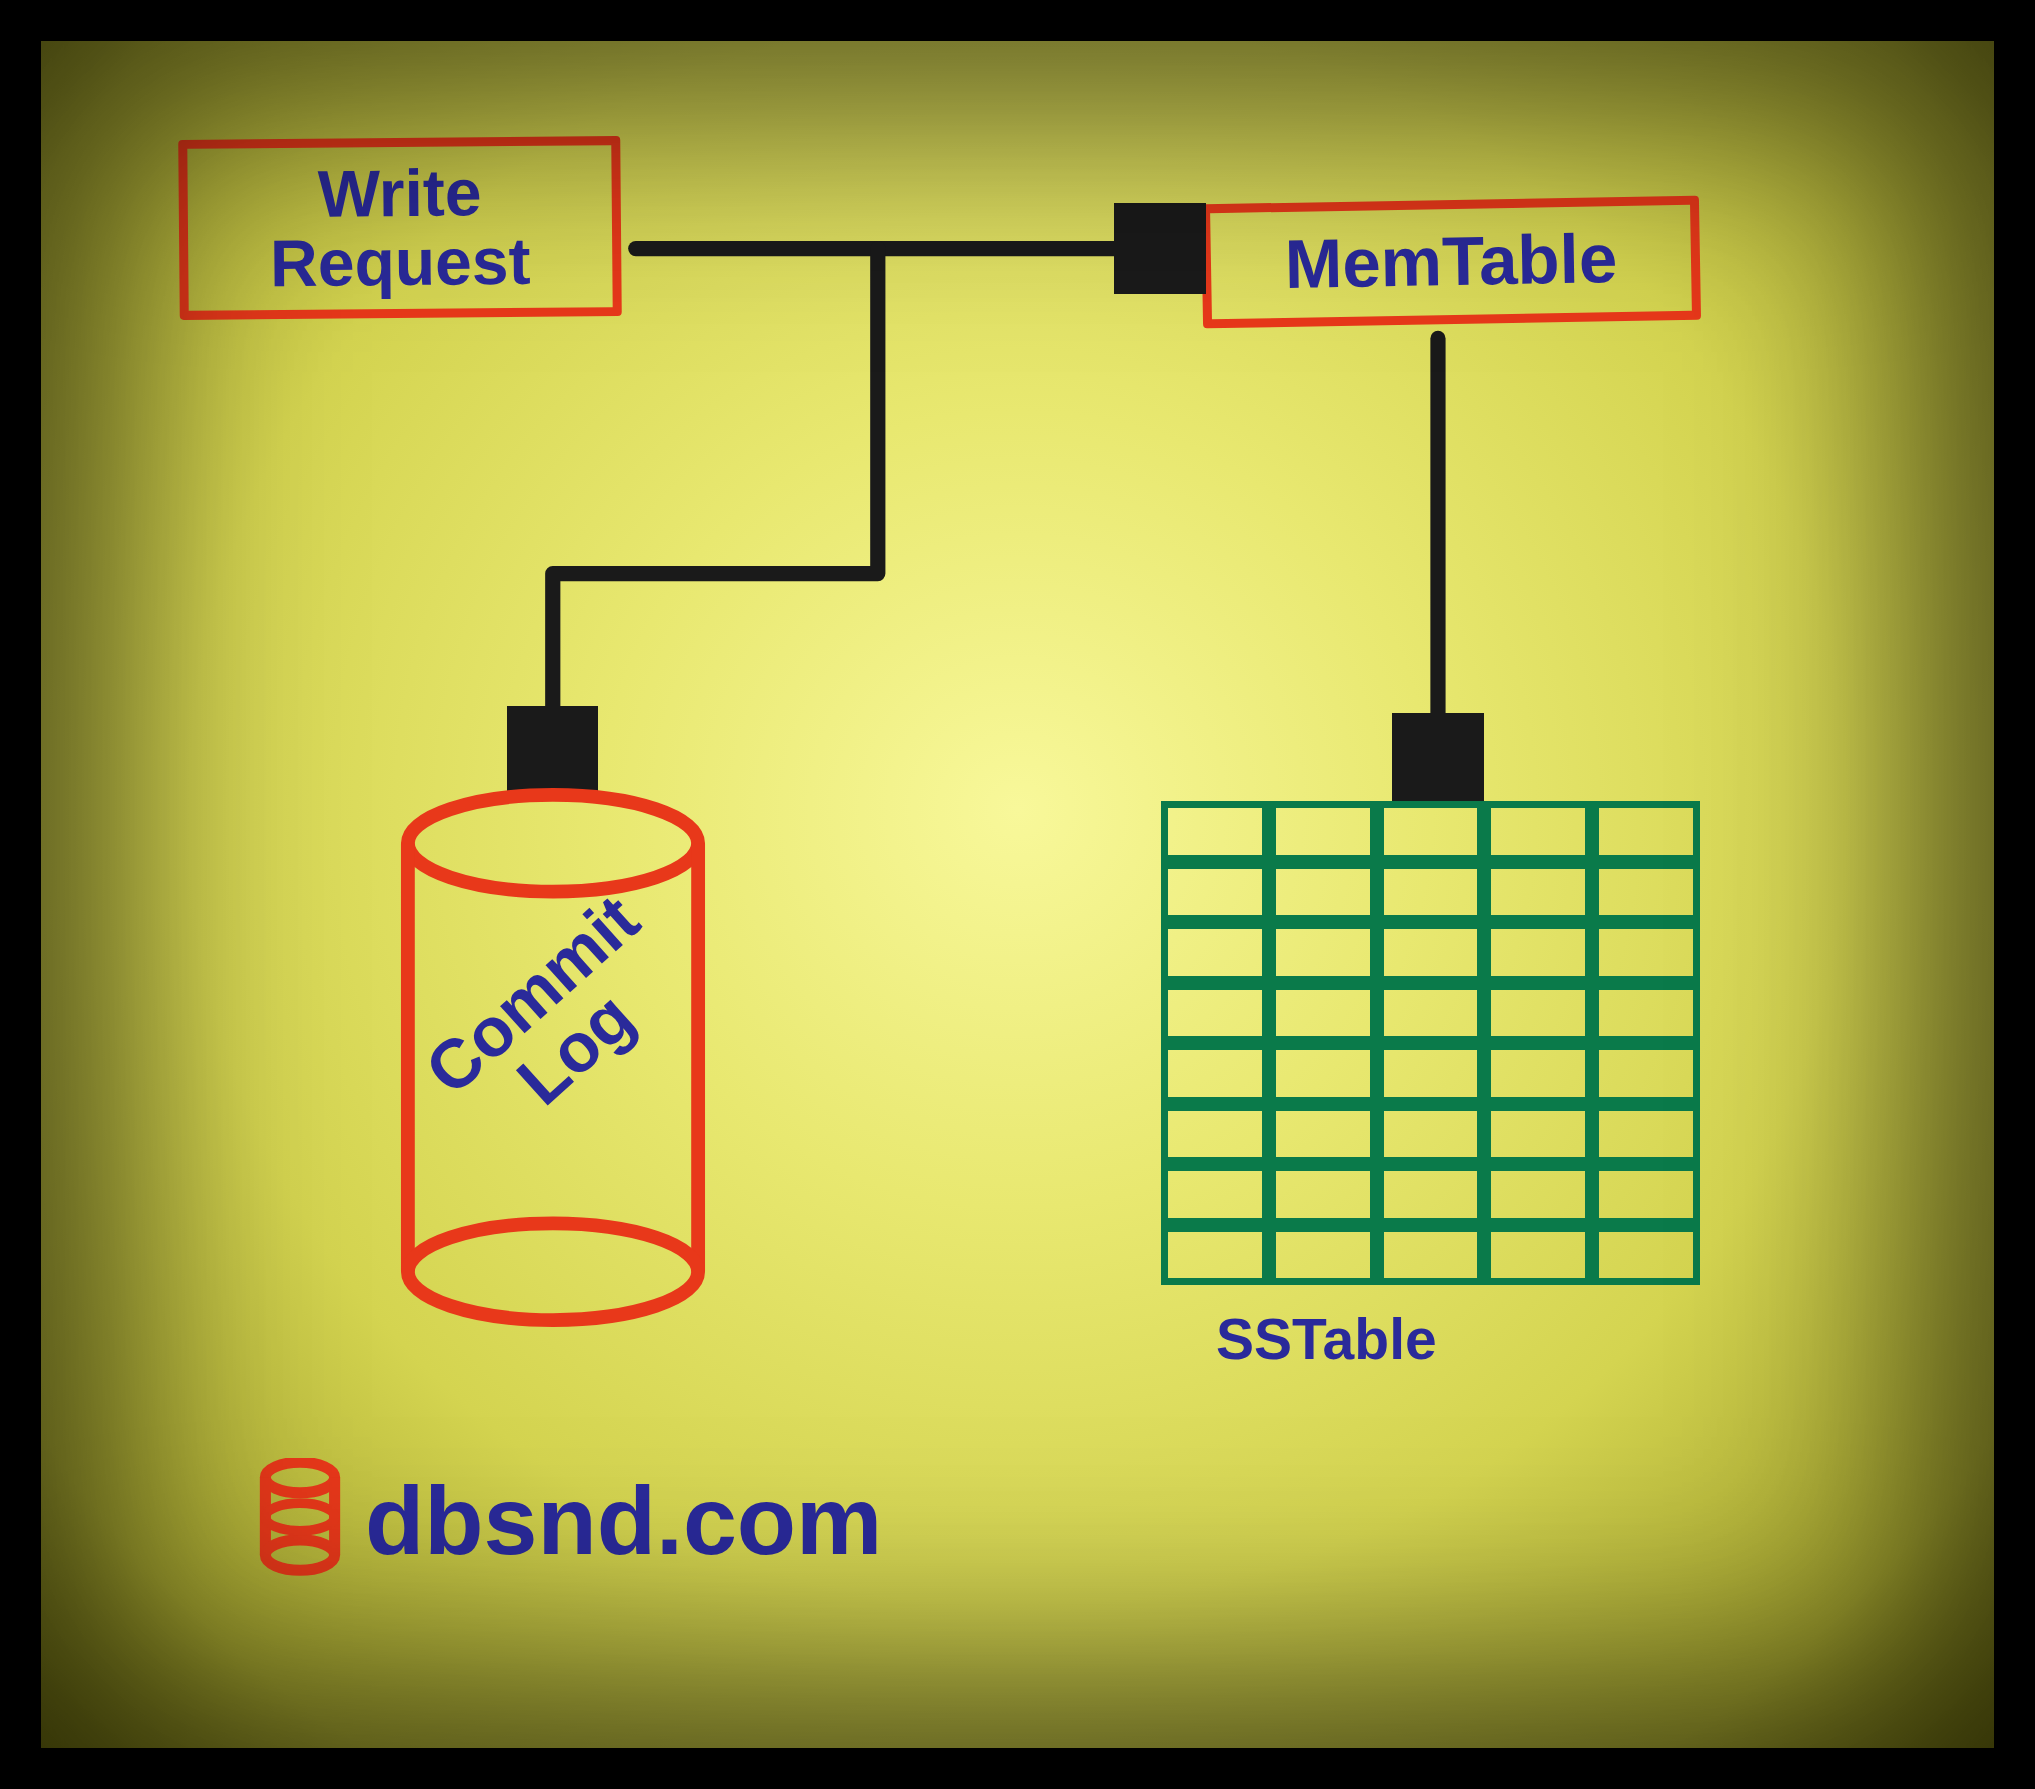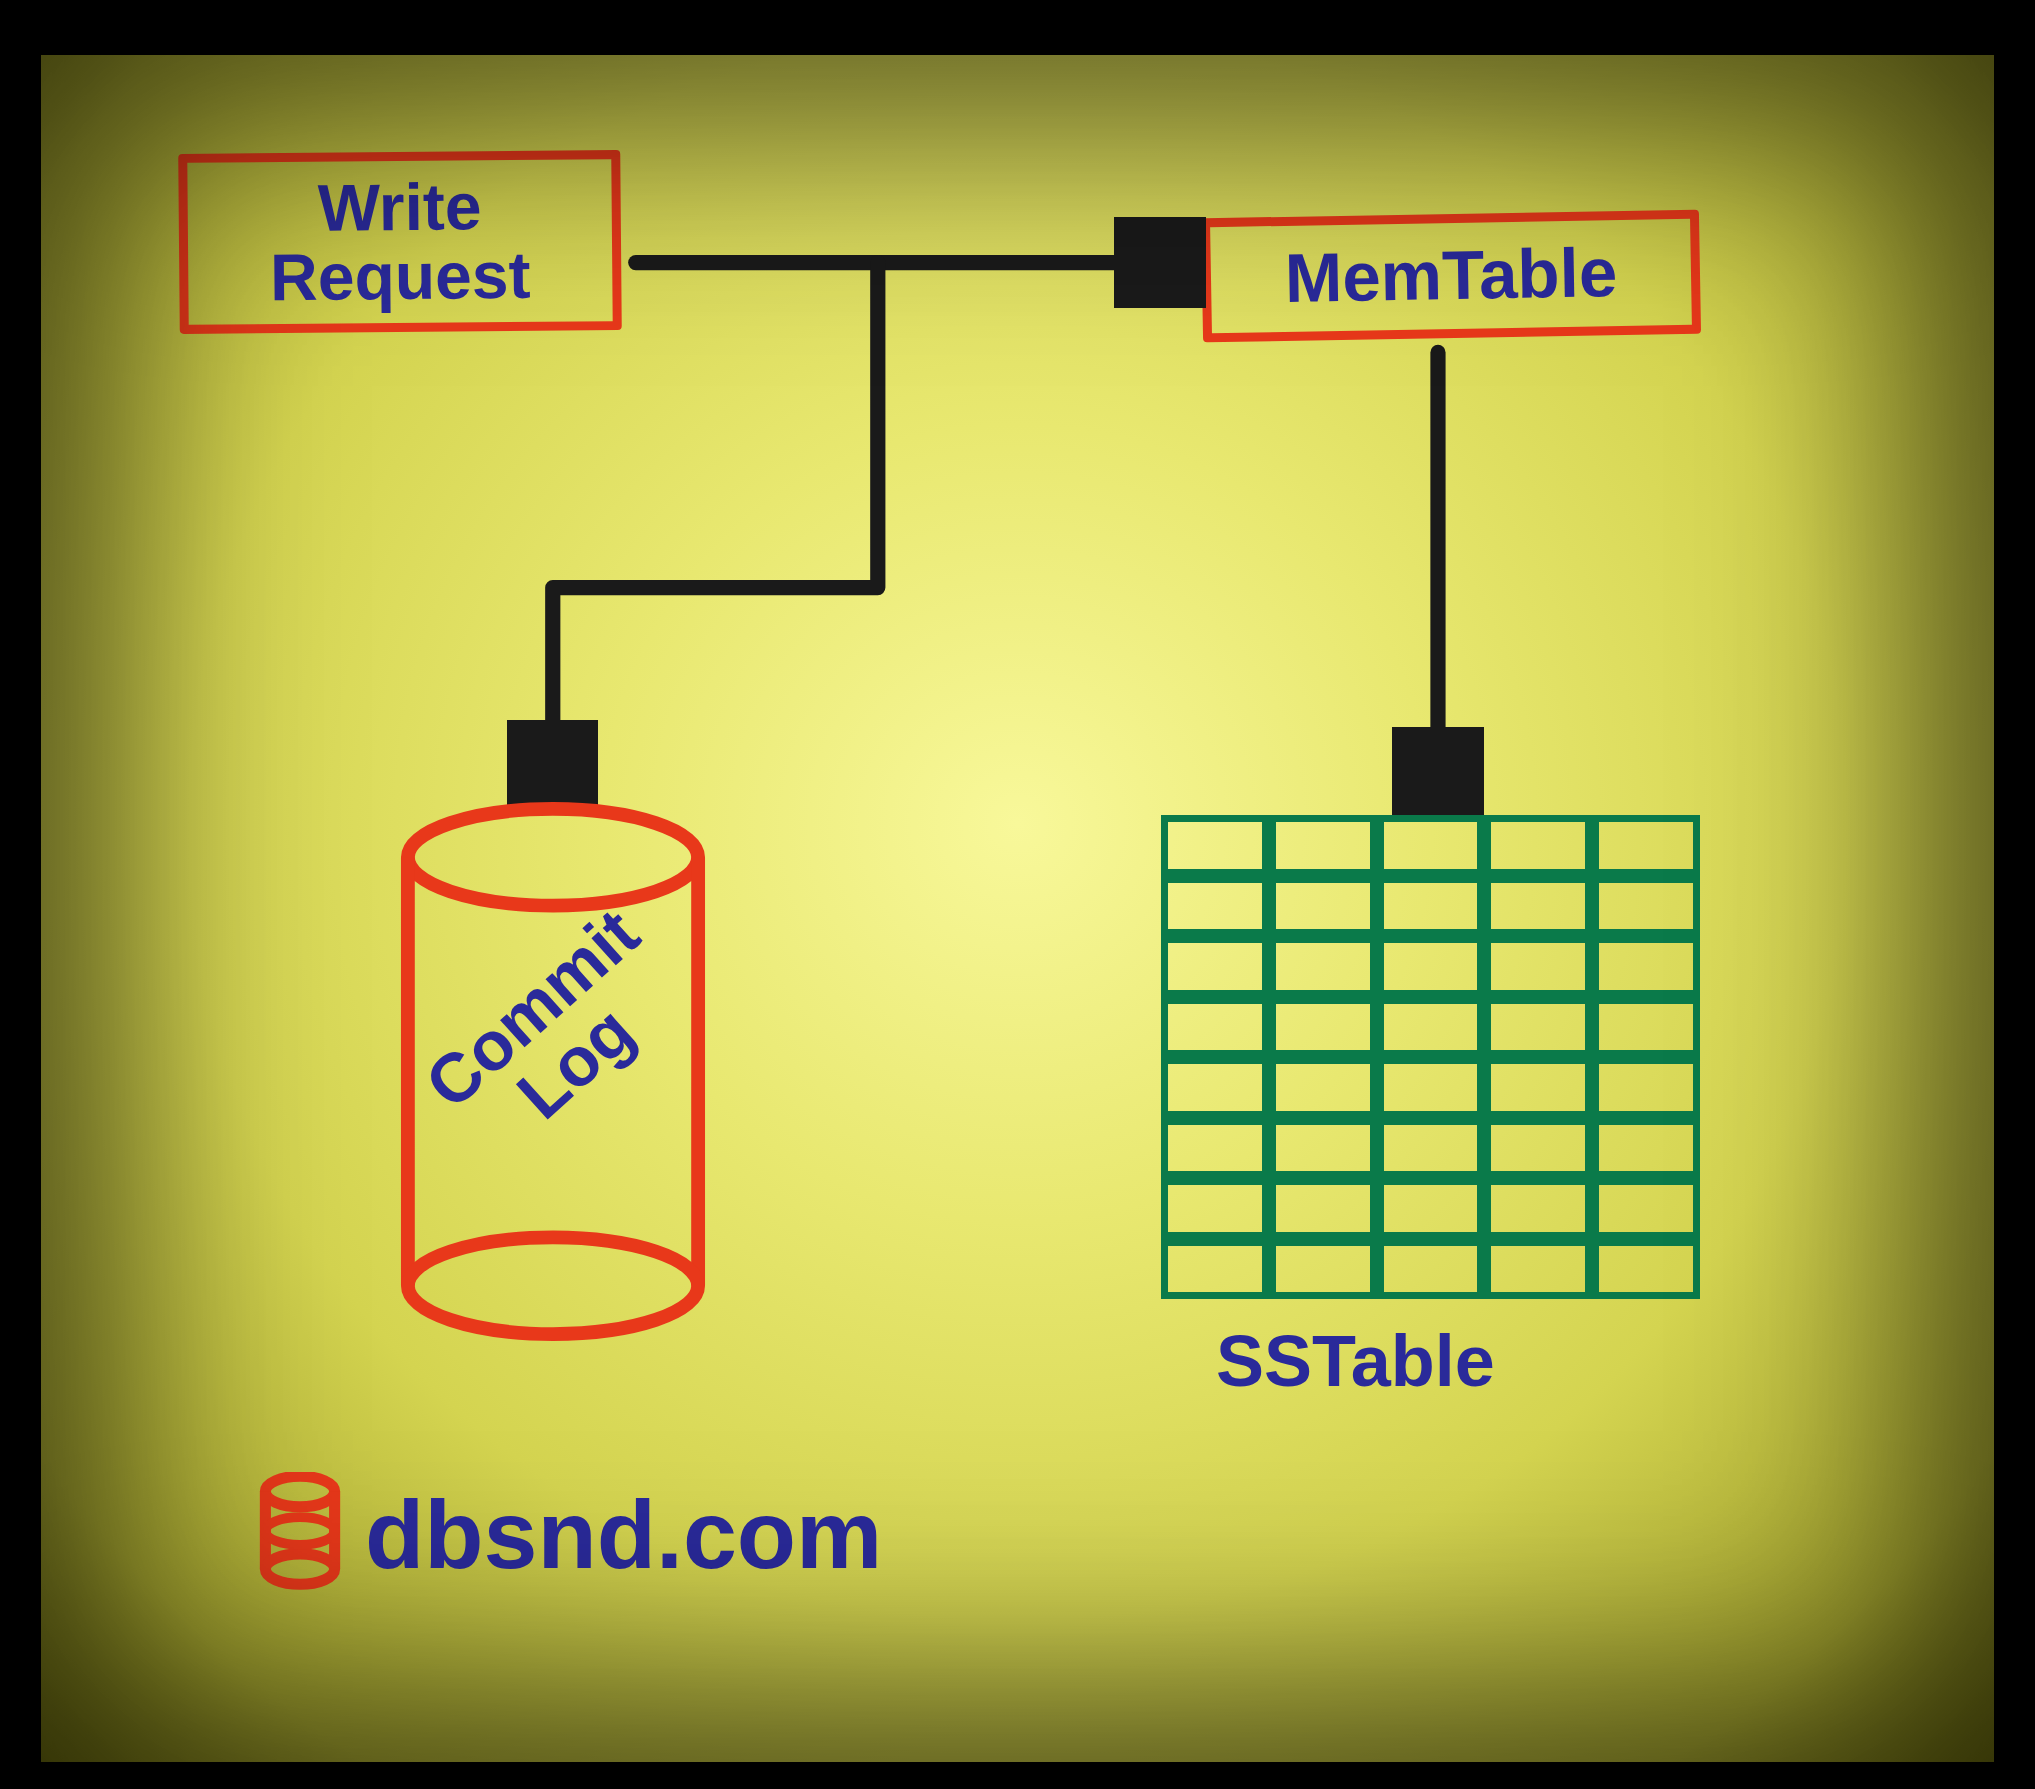--- a/index.html
+++ b/index.html
@@ -9,21 +9,20 @@
       background: #000;
       padding: 41px;
       font-family: "Comic Sans MS", cursive, sans-serif;
     }
     .canvas {
       width: 100%;
       height: 100%;
       background: radial-gradient(ellipse at 50% 45%, #f8f89a 0%, #e8e870 30%, #d4d450 60%, #a8a830 85%, #707010 100%);
       position: relative;
       overflow: hidden;
-      margin-top: 14px;
     }
     .vignette {
       position: absolute;
       inset: 0;
       box-shadow: inset 0 0 207px 83px rgba(0,0,0,0.55);
       pointer-events: none;
     }
     .box {
       position: absolute;
       border: 9.7px solid #e8381a;
@@ -84,21 +83,21 @@
       gap: 0;
     }
     .grid-table div {
       border: 7px solid #0a7a4a;
     }
     .sstable-label {
       position: absolute;
       left: 1175px;
       top: 1265px;
       color: #2a2a9a;
-      font-size: 72px;
+      font-size: 57px;
       font-weight: bold;
     }
     .footer-logo {
       position: absolute;
       left: 214px;
       top: 1417px;
       width: 90px;
       height: 118px;
     }
     .footer-logo svg { width: 100%; height: 100%; }

